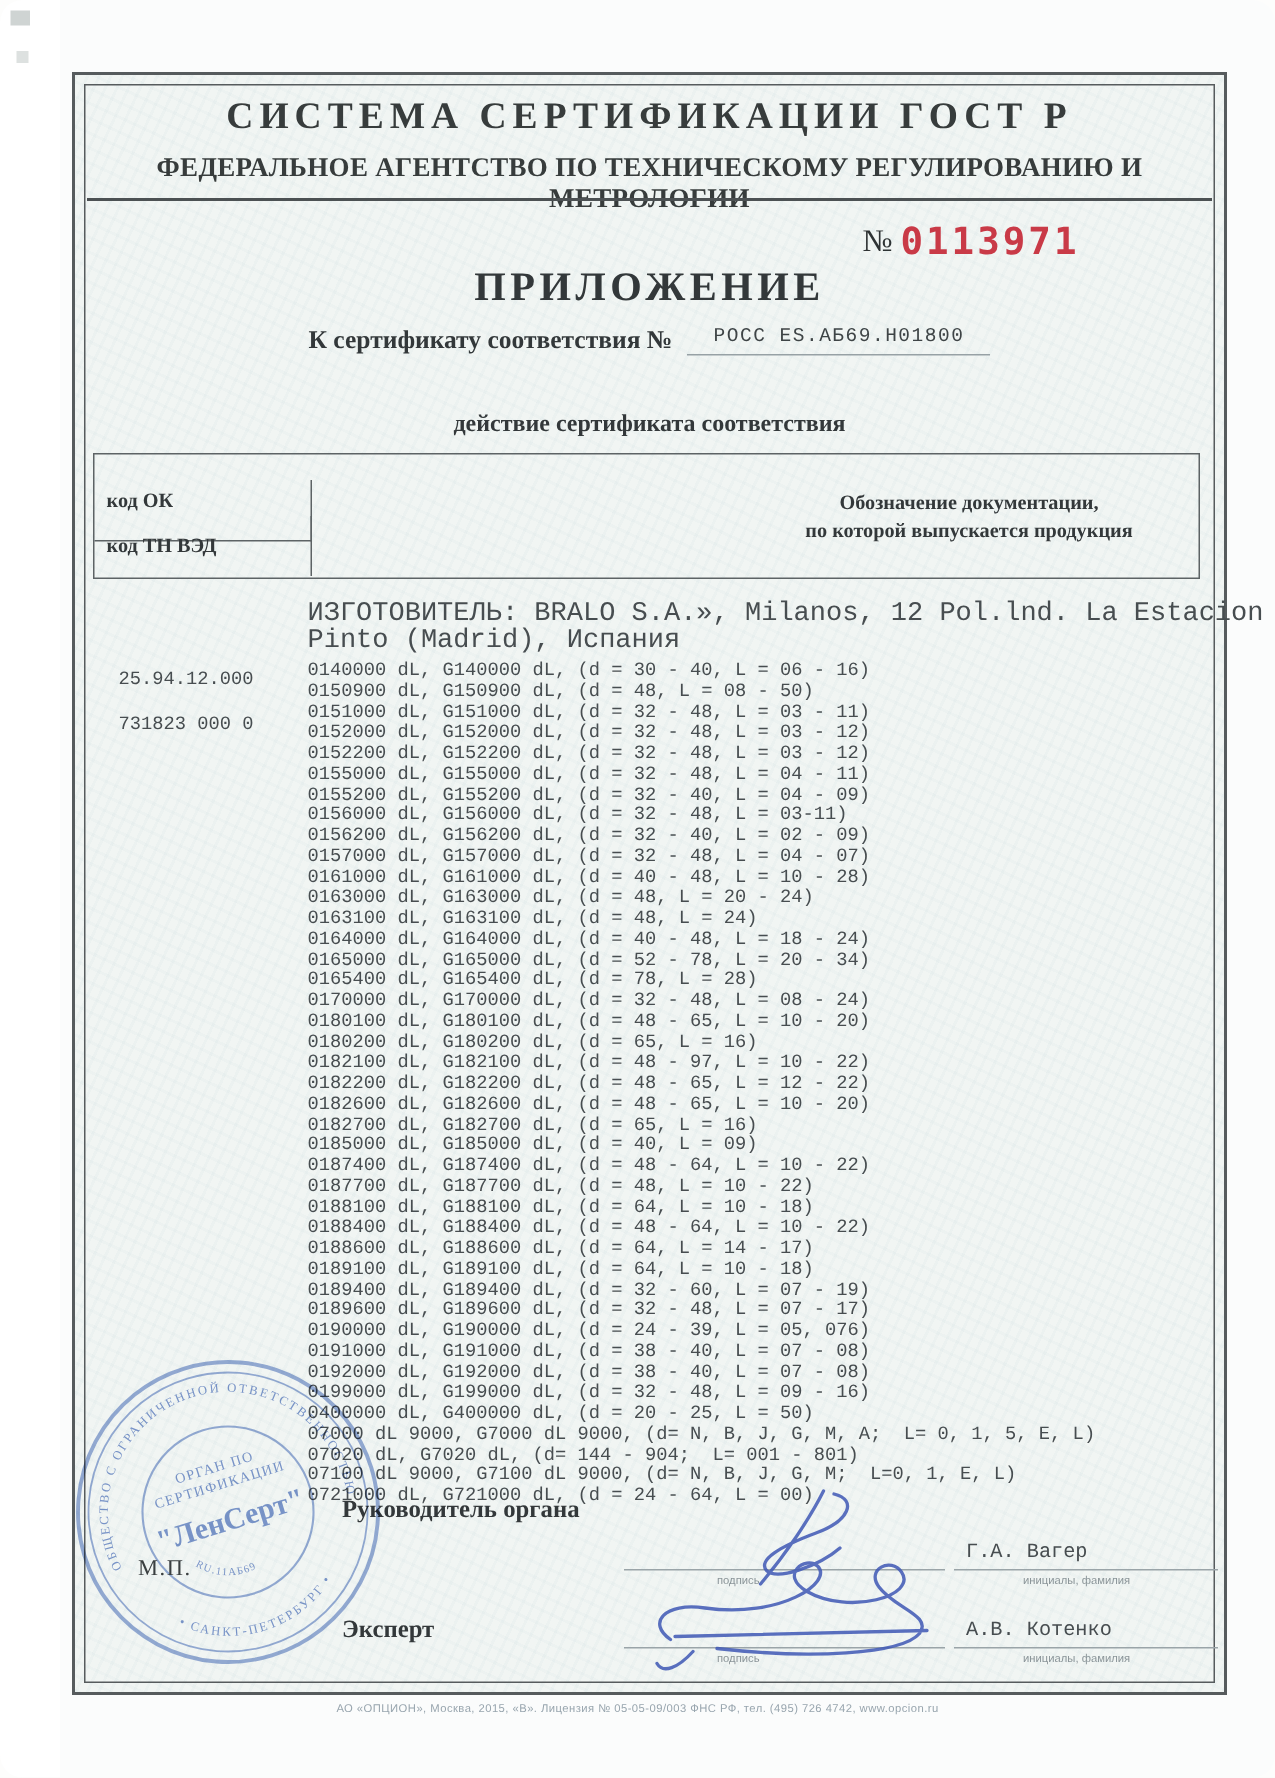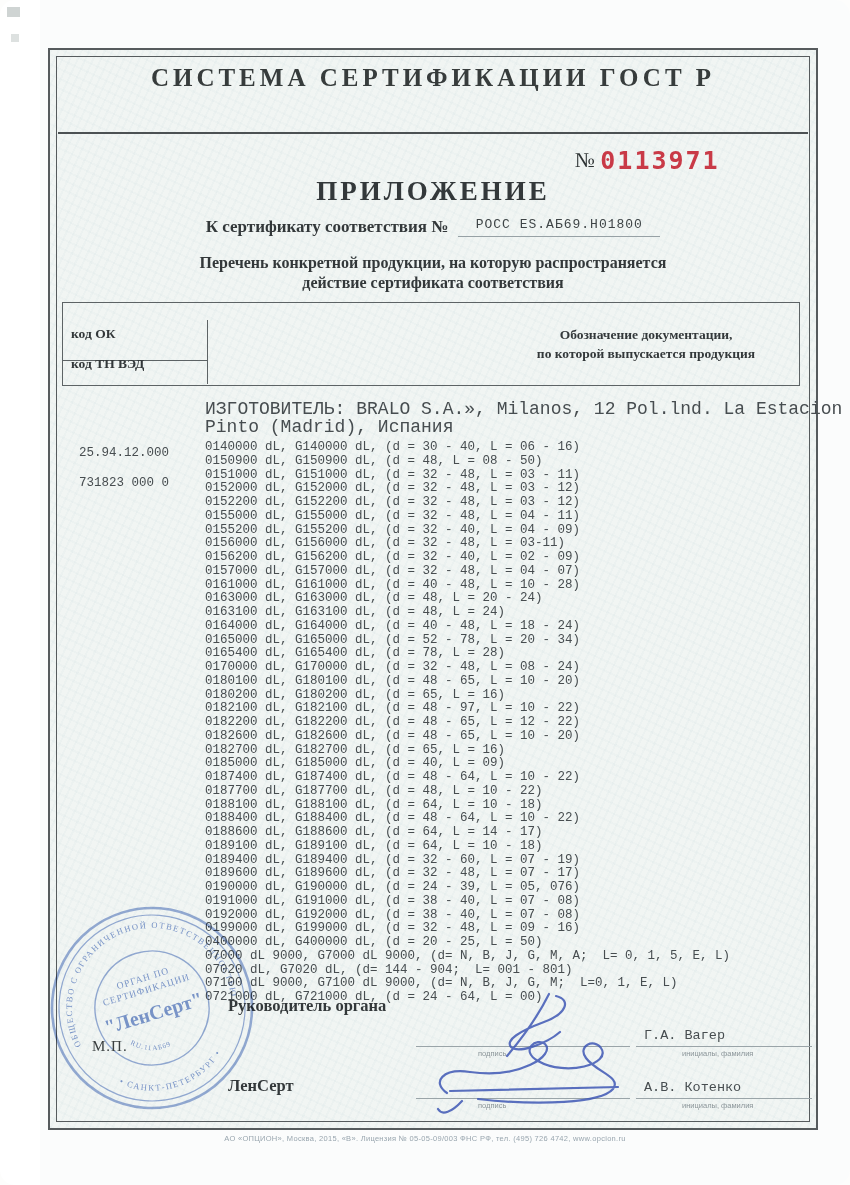--- a/index.html
+++ b/index.html
@@ -81,37 +81,37 @@
 <div class="page">
 
   <div class="artifact a1"></div>
   <div class="artifact a2"></div>
 
   <div class="cert">
     <div class="cert-inner"></div>
   </div>
 
   <div class="abs hdr1">СИСТЕМА СЕРТИФИКАЦИИ ГОСТ Р</div>
+  <div class="abs hdr2">ФЕДЕРАЛЬНОЕ АГЕНТСТВО ПО ТЕХНИЧЕСКОМУ РЕГУЛИРОВАНИЮ И МЕТРОЛОГИИ</div>
   <div class="abs hdr-rule"></div>
 
   <div class="abs doc-number">
     <span>№</span>
     <span class="digits">0113971</span>
   </div>
 
   <div class="abs doc-title">ПРИЛОЖЕНИЕ</div>
 
   <div class="abs cert-line">
     <span class="lbl">К сертификату соответствия №</span>
     <span class="val-wrap">
       <span class="val">РОСС ES.АБ69.Н01800</span>
     </span>
   </div>
 
-  <div class="abs subtitle st1">Перечень конкретной продукции, на которую распространяется</div>
   <div class="abs subtitle st2">действие сертификата соответствия</div>
 
   <div class="abs tbl">
     <div class="cell c1a">код ОК</div>
     <div class="cell c1b">код ТН ВЭД</div>
     <div class="cell c3">Обозначение документации,
 по которой выпускается продукция</div>
   </div>
 
   <div class="abs mono manufacturer">ИЗГОТОВИТЕЛЬ: BRALO S.A.», Milanos, 12 Pol.lnd. La Estacion 28320
@@ -164,21 +164,21 @@
 
   <div class="abs mp">М.П.</div>
 
   <div class="abs sig-label sl1">Руководитель органа</div>
   <div class="abs sig-line ln1a"></div>
   <div class="abs sig-line ln1b"></div>
   <div class="abs mono sig-name nm1">Г.А. Вагер</div>
   <div class="abs caption cp1a">подпись</div>
   <div class="abs caption cp1b">инициалы, фамилия</div>
 
-  <div class="abs sig-label sl2">ЛенСерт</div>
+  <div class="abs sig-label sl2">Эксперт</div>
   <div class="abs sig-line ln2a"></div>
   <div class="abs sig-line ln2b"></div>
   <div class="abs mono sig-name nm2">А.В. Котенко</div>
   <div class="abs caption cp2a">подпись</div>
   <div class="abs caption cp2b">инициалы, фамилия</div>
 
   <div class="abs footer">АО «ОПЦИОН», Москва, 2015, «В». Лицензия № 05-05-09/003 ФНС РФ, тел. (495) 726 4742, www.opcion.ru</div>
 
   <svg class="stamp" width="260" height="260" viewBox="0 0 260 260">
     <defs>

